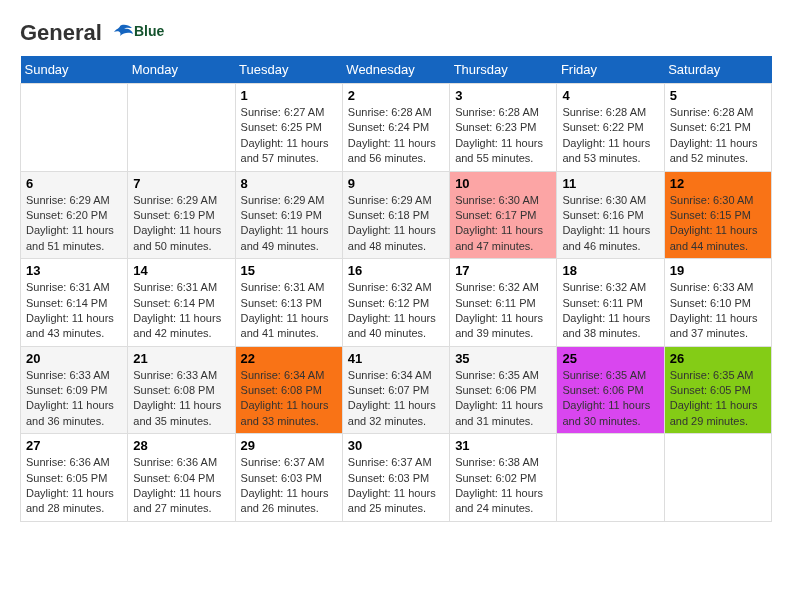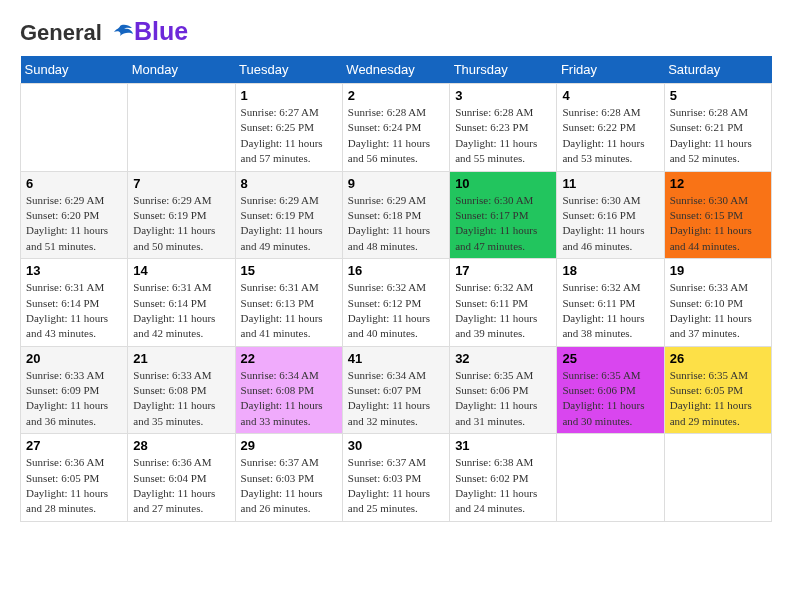--- a/index.html
+++ b/index.html
@@ -66,38 +66,37 @@
     .day-num {
       font-weight: bold;
       font-size: 13px;
       color: #000;
       display: block;
       margin-bottom: 2px;
     }
     .day-info {
       color: #333;
       line-height: 1.4;
-      font-family: Liberation Serif, serif;
     }
     .empty-cell {
       background: #fff !important;
     }
   </style>
 </head>
 <body>
 
 <div class="header">
   <div class="logo">
     <div class="logo-row">
       <span style="font-size:22px;font-weight:bold;color:#333;">General</span>
       <svg width="28" height="18" viewBox="0 0 28 18">
         <path d="M14 2 C16 0, 22 0, 26 4 C24 4, 20 3, 18 5 C22 4, 26 6, 27 10 C24 8, 18 8, 14 12 C16 8, 12 6, 8 8 C10 5, 14 4, 14 2Z" fill="#1565C0"></path>
       </svg>
     </div>
-    <div style="font-size:25px;font-weight:bold;color:#6d28d9;margin-top:-4px;">Blue</div>
+    <div style="font-size:14px;font-weight:bold;color:#14532d;margin-top:-4px;">Blue</div>
   </div>
 </div>
 
 <table class="calendar">
   <thead>
     <tr>
     <th>Sunday</th>
         <th>Monday</th>
         <th>Tuesday</th>
         <th>Wednesday</th>
@@ -141,21 +140,21 @@
           <div class="day-info">Sunrise: 6:29 AM<br>Sunset: 6:19 PM<br>Daylight: 11 hours and 50 minutes.</div>
         </td>
         <td style="background: rgb(245, 245, 245);">
           <span class="day-num">8</span>
           <div class="day-info">Sunrise: 6:29 AM<br>Sunset: 6:19 PM<br>Daylight: 11 hours and 49 minutes.</div>
         </td>
         <td style="background: rgb(245, 245, 245);">
           <span class="day-num">9</span>
           <div class="day-info">Sunrise: 6:29 AM<br>Sunset: 6:18 PM<br>Daylight: 11 hours and 48 minutes.</div>
         </td>
-        <td style="background: #22c55e;">
+        <td style="background: #fca5a5;">
           <span class="day-num">10</span>
           <div class="day-info">Sunrise: 6:30 AM<br>Sunset: 6:17 PM<br>Daylight: 11 hours and 47 minutes.</div>
         </td>
         <td style="background: rgb(245, 245, 245);">
           <span class="day-num">11</span>
           <div class="day-info">Sunrise: 6:30 AM<br>Sunset: 6:16 PM<br>Daylight: 11 hours and 46 minutes.</div>
         </td>
         <td style="background: #f97316;">
           <span class="day-num">12</span>
           <div class="day-info">Sunrise: 6:30 AM<br>Sunset: 6:15 PM<br>Daylight: 11 hours and 44 minutes.</div>
@@ -193,37 +192,37 @@
       </tr>
       <tr style="background: rgb(245, 245, 245); border-radius: 9px;">
         <td style="background: rgb(245, 245, 245);">
           <span class="day-num">20</span>
           <div class="day-info">Sunrise: 6:33 AM<br>Sunset: 6:09 PM<br>Daylight: 11 hours and 36 minutes.</div>
         </td>
         <td style="background: rgb(245, 245, 245);">
           <span class="day-num">21</span>
           <div class="day-info">Sunrise: 6:33 AM<br>Sunset: 6:08 PM<br>Daylight: 11 hours and 35 minutes.</div>
         </td>
-        <td style="background: #f0abfc;">
+        <td style="background: #f97316;">
           <span class="day-num">22</span>
           <div class="day-info">Sunrise: 6:34 AM<br>Sunset: 6:08 PM<br>Daylight: 11 hours and 33 minutes.</div>
         </td>
         <td style="background: rgb(245, 245, 245);">
           <span class="day-num">41</span>
           <div class="day-info">Sunrise: 6:34 AM<br>Sunset: 6:07 PM<br>Daylight: 11 hours and 32 minutes.</div>
         </td>
         <td style="background: rgb(245, 245, 245);">
-          <span class="day-num">32</span>
+          <span class="day-num">35</span>
           <div class="day-info">Sunrise: 6:35 AM<br>Sunset: 6:06 PM<br>Daylight: 11 hours and 31 minutes.</div>
         </td>
         <td style="background: #d946ef;">
           <span class="day-num">25</span>
           <div class="day-info">Sunrise: 6:35 AM<br>Sunset: 6:06 PM<br>Daylight: 11 hours and 30 minutes.</div>
         </td>
-        <td style="background: #fde047;">
+        <td style="background: #84cc16;">
           <span class="day-num">26</span>
           <div class="day-info">Sunrise: 6:35 AM<br>Sunset: 6:05 PM<br>Daylight: 11 hours and 29 minutes.</div>
         </td>
       </tr>
       <tr>
         <td>
           <span class="day-num">27</span>
           <div class="day-info">Sunrise: 6:36 AM<br>Sunset: 6:05 PM<br>Daylight: 11 hours and 28 minutes.</div>
         </td>
         <td>

